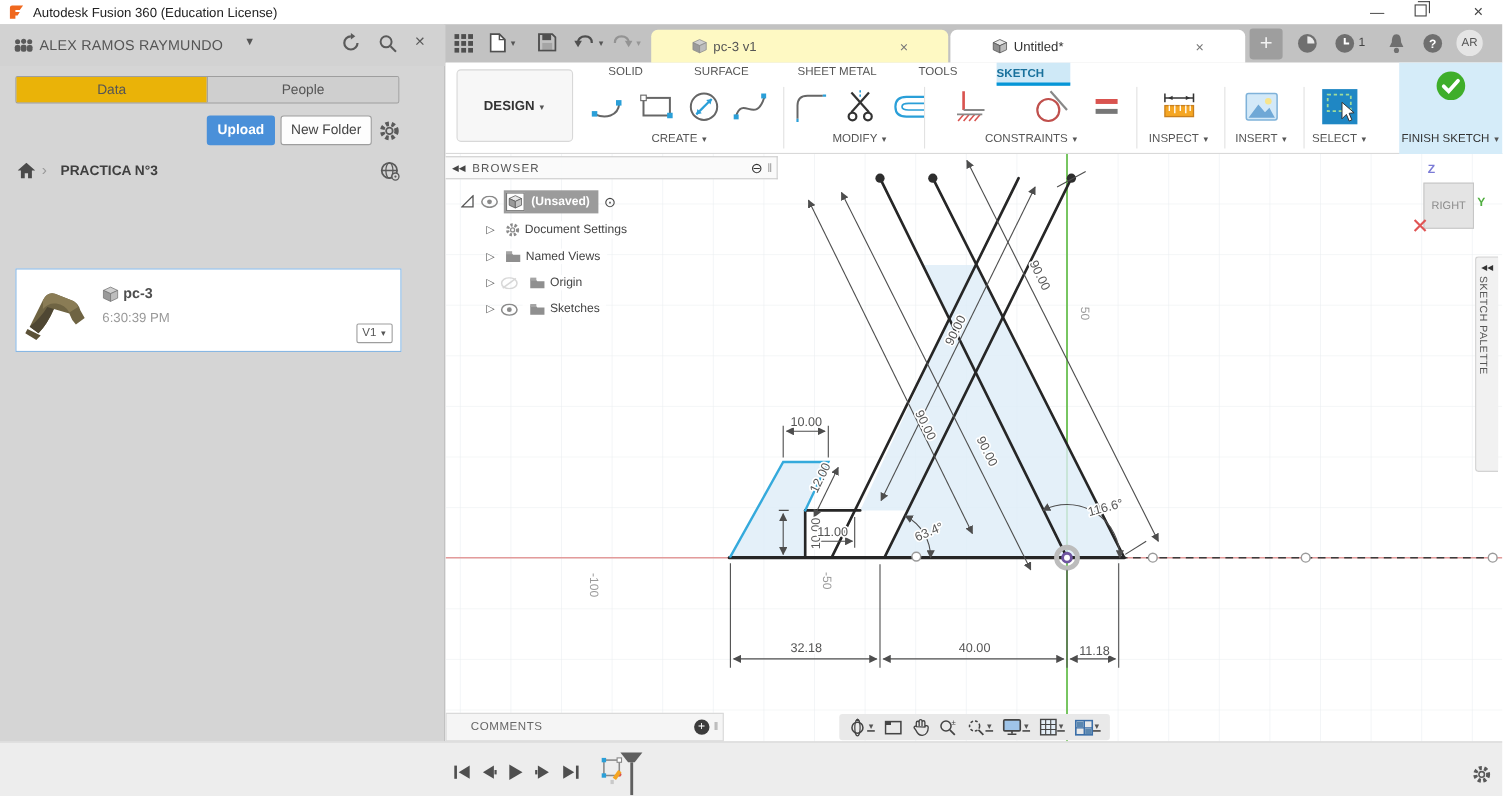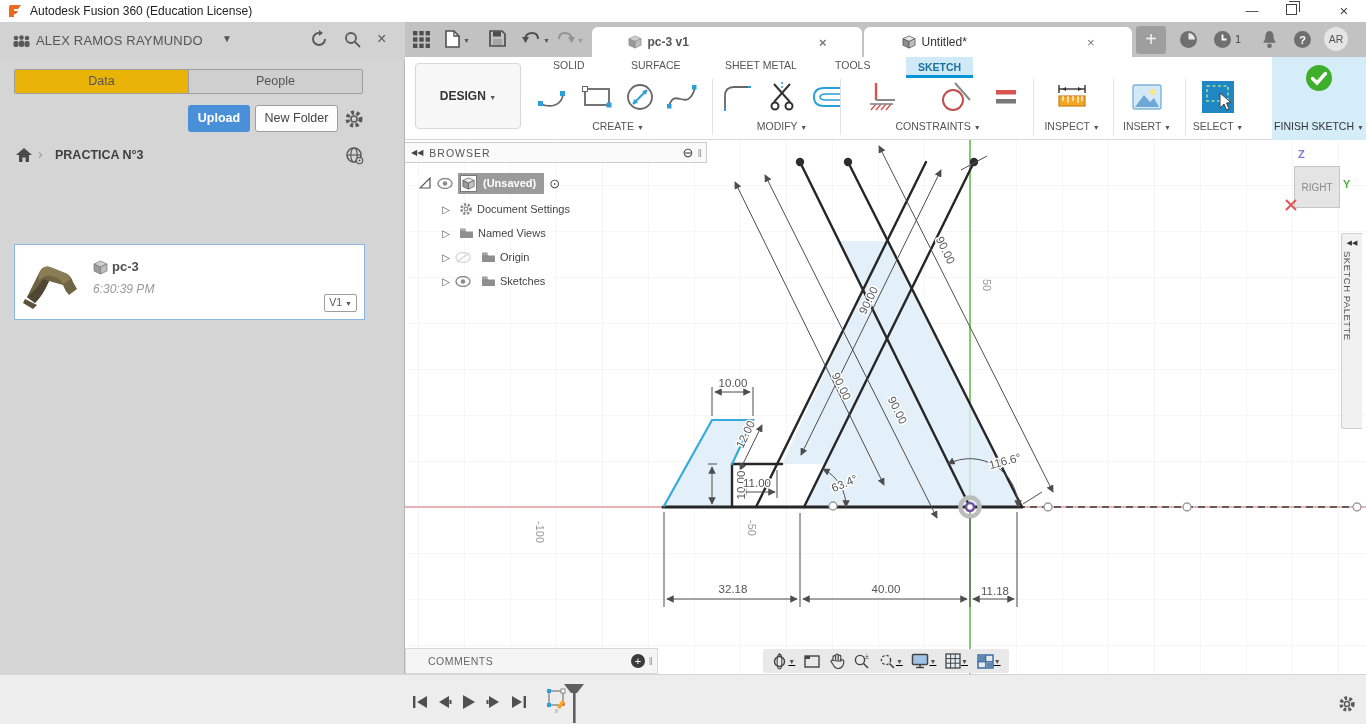--- a/index.html
+++ b/index.html
@@ -20,33 +20,33 @@
   .seg .on{background:#eab308;text-align:center;}
   .seg .off{background:#cfcfcf;border-left:1px solid #9e9e9e;}
   .btn{border-radius:3px;font-size:12.5px;text-align:center;}
   #btn-upload{left:188px;top:83px;width:62px;height:27px;background:#4a90d9;color:#fff;font-weight:bold;line-height:27px;}
   #btn-newfolder{left:255px;top:83px;width:83px;height:27px;background:#fdfdfd;border:1px solid #9e9e9e;color:#444;line-height:25px;}
   .crumb{font-size:12.5px;font-weight:bold;color:#3f3f3f;}
   .card{background:#fff;position:absolute;left:14px;width:351px;}
   #folder-card{top:148px;height:68px;}
   #item-card{top:222px;height:76px;border:1px solid #88b7e3;}
   .card-title{font-size:13px;font-weight:bold;color:#4e4e4e;}
-  .muted{color:#999;font-size:12px;font-style:italic;}
+  .muted{color:#999;font-size:12px;}
   #ver-badge{right:7px;bottom:7px;border:1px solid #9e9e9e;border-radius:2px;padding:0 4px;font-size:10.5px;color:#555;background:#fff;line-height:14px;}
   
   #docbar{left:405px;top:22px;width:961px;height:35px;background:#c2c2c2;}
   .tab{position:absolute;top:5px;height:30px;border-radius:6px 6px 0 0;display:flex;align-items:center;justify-content:center;font-size:12px;color:#555;}
-  #tab1{left:187px;width:270px;background:#ffffff;font-weight:bold;}
+  #tab1{left:187px;width:270px;background:#fef9c3;}
   #tab2{left:459px;width:268px;background:#fff;}
   #newtab{left:731px;top:4px;width:30px;height:28px;background:#9e9e9e;color:#f2f2f2;font-size:20px;text-align:center;line-height:26px;border-radius:3px;}
   .tbx{color:#777;font-size:13px;margin-left:10px;}
   
   #ribbon{left:405px;top:57px;width:961px;height:83px;background:#fff;border-bottom:1px solid #d9d9d9;}
   .envtab{position:absolute;top:2px;font-size:10.5px;color:#555;}
-  #envtab-sketch{left:501px;top:0;width:67px;height:20px;background:#cfe9f7;color:#19719c;font-weight:bold;text-align:center;line-height:20px;font-size:10.5px;}
+  #envtab-sketch{left:501px;top:0;width:67px;height:20px;background:#cfe9f7;color:#19719c;font-weight:bold;line-height:20px;font-size:10.5px;}
   #sketch-underline{left:501px;top:18px;width:67px;height:3px;background:#0696d7;}
   #design-btn{left:10px;top:6px;width:106px;height:66px;background:#f7f7f7;border:1px solid #d8d8d8;border-radius:4px;text-align:center;font-size:12px;font-weight:bold;color:#333;line-height:64px;}
   .glabel{position:absolute;top:63px;font-size:10.5px;color:#555;text-align:center;transform:translateX(-50%);white-space:nowrap;}
   .gsep{position:absolute;top:22px;height:56px;width:1px;background:#e2e2e2;}
   .icon34{position:absolute;width:34px;height:34px;top:23px;}
   #finish-block{left:867px;top:0;width:94px;height:83px;background:#d5ecf9;}
   
   #canvas{left:405px;top:140px;width:961px;height:534px;background:#fff;}
   
   #browser{left:0;top:2px;width:302px;}

